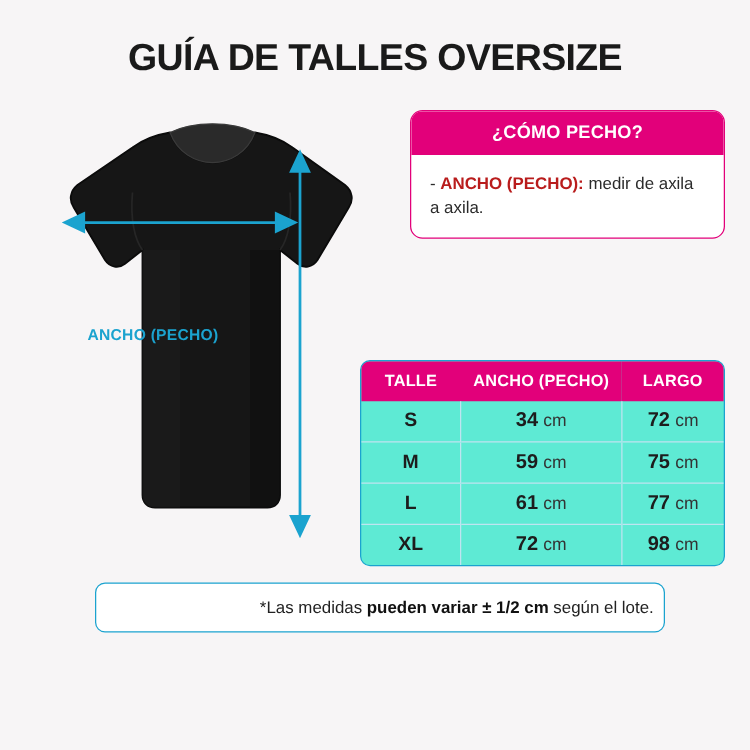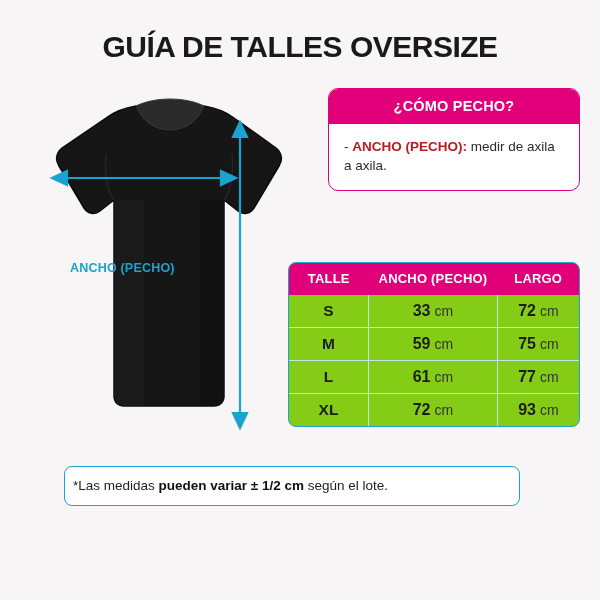--- a/index.html
+++ b/index.html
@@ -71,26 +71,26 @@
     color: #2b2b2b;
     line-height: 1.42;
   }
   .howto-body p { margin-bottom: 11px; }
   .howto-body p:last-child { margin-bottom: 0; }
   .howto-body b { color: #b91c1c; }
 
   
   .table {
     position: absolute;
-    left: 288px; top: 262px;
+    left: 288px; top: 288px;
     width: 292px;
     border: 1.5px solid #1ba3cf;
     border-radius: 8px;
     overflow: hidden;
-    background: #84cc16;
+    background: #5eead4;
   }
   table { border-collapse: collapse; width: 100%; }
   thead th {
     background: #e2007a;
     color: #ffffff;
     font-size: 13px;
     font-weight: bold;
     padding: 8px 2px 9px;
     text-align: center;
     letter-spacing: 0.2px;
@@ -108,26 +108,26 @@
   }
   tbody td:last-child { border-right: none; }
   tbody tr:first-child td { border-top: none; }
   td .sz { font-weight: bold; font-size: 15.5px; }
   td .num { font-weight: bold; font-size: 16px; }
   td .unit { font-weight: normal; font-size: 14px; color: #333; }
 
   
   .note {
     position: absolute;
-    left: 64px; top: 466px;
+    left: 76px; top: 466px;
     width: 456px;
     background: #ffffff;
     border: 1.5px solid #1ba3cf;
     border-radius: 8px;
-    text-align: left;
+    text-align: right;
     font-size: 13.5px;
     color: #222;
     padding: 11px 8px 12px;
   }
   .note b { font-weight: bold; color: #111; }
 </style>
 </head>
 <body>
 
 <div class="page">
@@ -194,37 +194,37 @@
       <thead>
         <tr>
           <th class="col-talle">TALLE</th>
           <th class="col-ancho">ANCHO (PECHO)</th>
           <th class="col-largo">LARGO</th>
         </tr>
       </thead>
       <tbody>
         <tr>
           <td><span class="sz">S</span></td>
-          <td><span class="num">33</span> <span class="unit">cm</span></td>
+          <td><span class="num">34</span> <span class="unit">cm</span></td>
           <td><span class="num">72</span> <span class="unit">cm</span></td>
         </tr>
         <tr>
           <td><span class="sz">M</span></td>
           <td><span class="num">59</span> <span class="unit">cm</span></td>
           <td><span class="num">75</span> <span class="unit">cm</span></td>
         </tr>
         <tr>
           <td><span class="sz">L</span></td>
           <td><span class="num">61</span> <span class="unit">cm</span></td>
           <td><span class="num">77</span> <span class="unit">cm</span></td>
         </tr>
         <tr>
           <td><span class="sz">XL</span></td>
           <td><span class="num">72</span> <span class="unit">cm</span></td>
-          <td><span class="num">93</span> <span class="unit">cm</span></td>
+          <td><span class="num">98</span> <span class="unit">cm</span></td>
         </tr>
       </tbody>
     </table>
   </div>
 
   <div class="note">
     <span>*Las medidas </span><b>pueden variar ± 1/2 cm</b><span> según el lote.</span>
   </div>
 
 </div>

